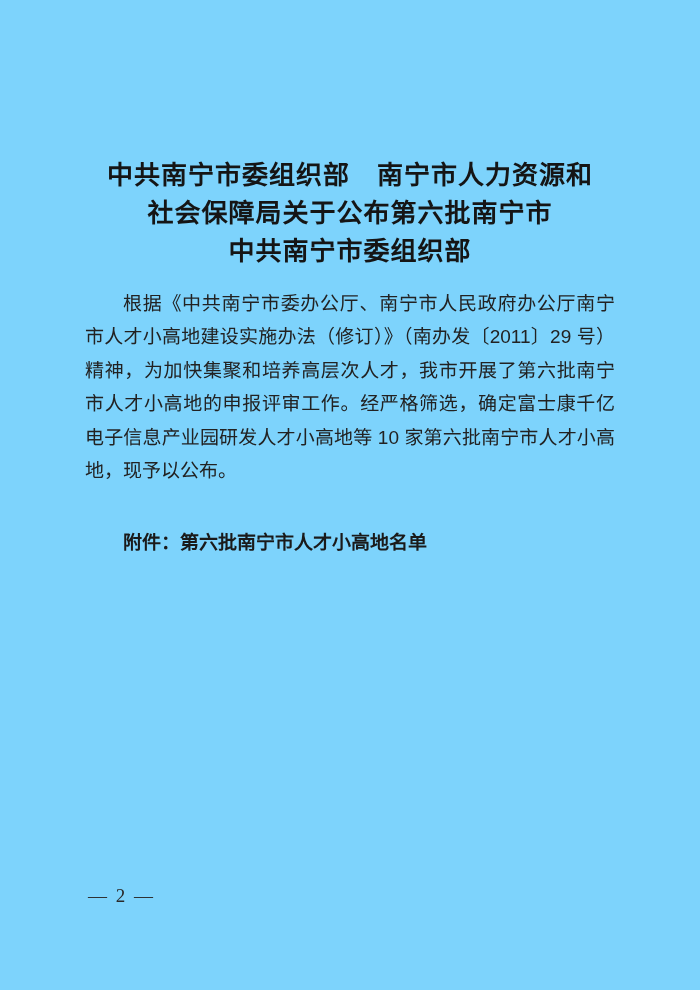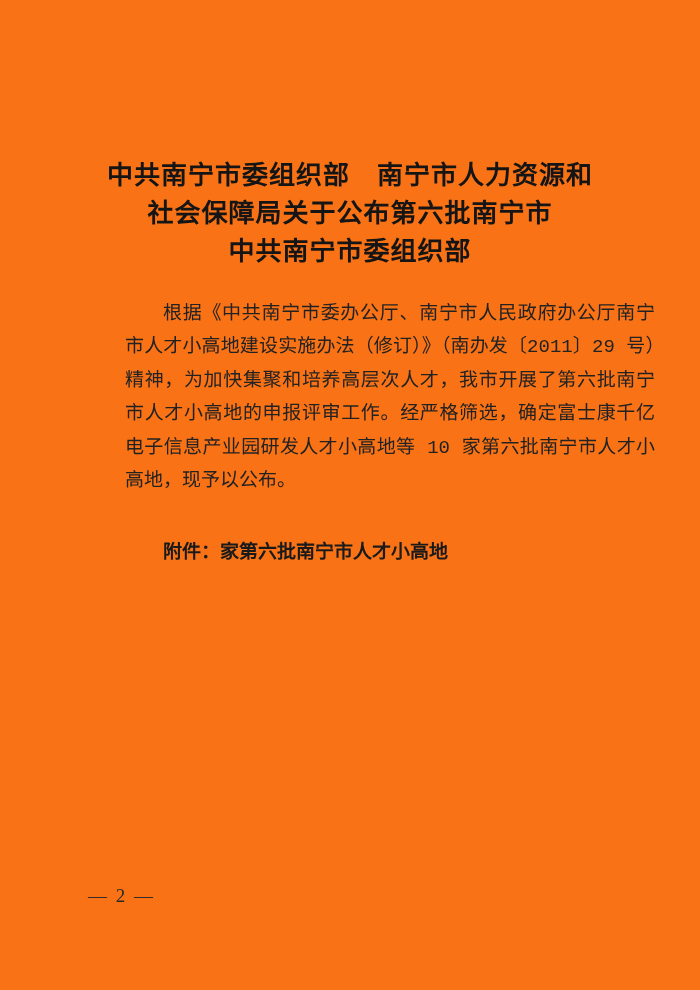--- a/index.html
+++ b/index.html
@@ -6,21 +6,21 @@
 
   html, body {
     background: #ffffff;
   }
 
   .page {
     position: relative;
     width: 700px;
     height: 990px;
     margin: 0 auto;
-    background: #f97316;
+    background: #7dd3fc;
     color: #1c1c1c;
     overflow: hidden;
   }
 
   
   .doc-title {
     position: absolute;
     top: 156px;
     left: 60px;
     right: 60px;
@@ -33,30 +33,29 @@
     color: #151515;
   }
   .doc-title .title-line {
     display: block;
     white-space: nowrap;
   }
 
   
   .doc-body {
     position: absolute;
-    top: 298px;
+    top: 287px;
     left: 85px;
     width: 530px;
-    font-family: Liberation Mono, monospace;
+    font-family: Liberation Sans, sans-serif;
     font-size: 19px;
     line-height: 33.4px;
     color: #222222;
     text-align: justify;
     text-justify: inter-character;
-    margin-left: 40px;
   }
   .doc-body p {
     text-indent: 2em;
     margin: 0;
   }
 
   .attachment-line {
     margin-top: 39px !important;
     font-weight: bold;
     color: #1a1a1a;
@@ -80,18 +79,18 @@
 <div class="page">
 
   <h1 class="doc-title">
     <span class="title-line">中共南宁市委组织部　南宁市人力资源和</span>
     <span class="title-line">社会保障局关于公布第六批南宁市</span>
     <span class="title-line">中共南宁市委组织部</span>
   </h1>
 
   <div class="doc-body">
     <p>根据《中共南宁市委办公厅、南宁市人民政府办公厅南宁市人才小高地建设实施办法（修订）》（南办发〔2011〕29 号）精神，为加快集聚和培养高层次人才，我市开展了第六批南宁市人才小高地的申报评审工作。经严格筛选，确定富士康千亿电子信息产业园研发人才小高地等 10 家第六批南宁市人才小高地，现予以公布。</p>
-    <p class="attachment-line">附件：家第六批南宁市人才小高地</p>
+    <p class="attachment-line">附件：第六批南宁市人才小高地名单</p>
   </div>
 
   <div class="page-number">— 2 —</div>
 
 </div>
 
 </body></html>

